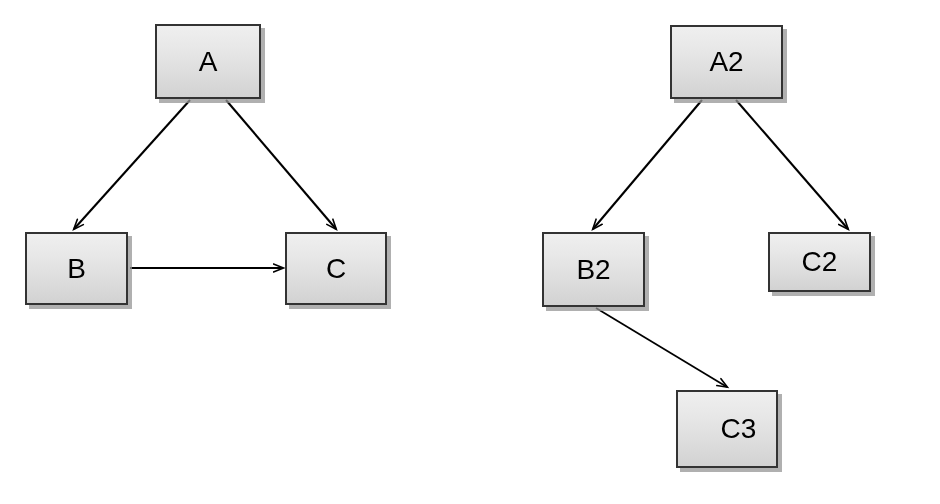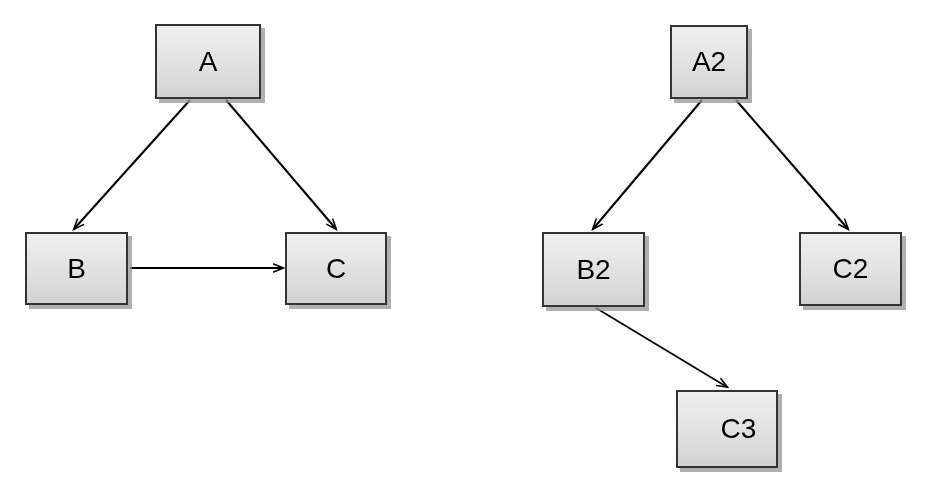--- a/index.html
+++ b/index.html
@@ -78,29 +78,29 @@
   </div>
 
   <div class="node" style="left:25px; top:232px; width:103px; height:73px;">
     <span class="node-label">B</span>
   </div>
 
   <div class="node" style="left:285px; top:232px; width:102px; height:73px;">
     <span class="node-label">C</span>
   </div>
 
-  <div class="node" style="left:670px; top:25px; width:78px; height:74px;">
+  <div class="node" style="left:670px; top:25px; width:113px; height:74px;">
     <span class="node-label">A2</span>
   </div>
 
   <div class="node" style="left:542px; top:232px; width:103px; height:75px;justify-content:center;">
     <span class="node-label">B2</span>
   </div>
 
-  <div class="node" style="left:799px; top:232px; width:103px; height:74px;">
+  <div class="node" style="left:768px; top:232px; width:103px; height:60px;">
     <span class="node-label">C2</span>
   </div>
 
   <div class="node" style="left:676px; top:390px; width:102px; height:78px;padding-left:23px;">
     <span class="node-label">C3</span>
   </div>
 
 </div>
 
 </body></html>

